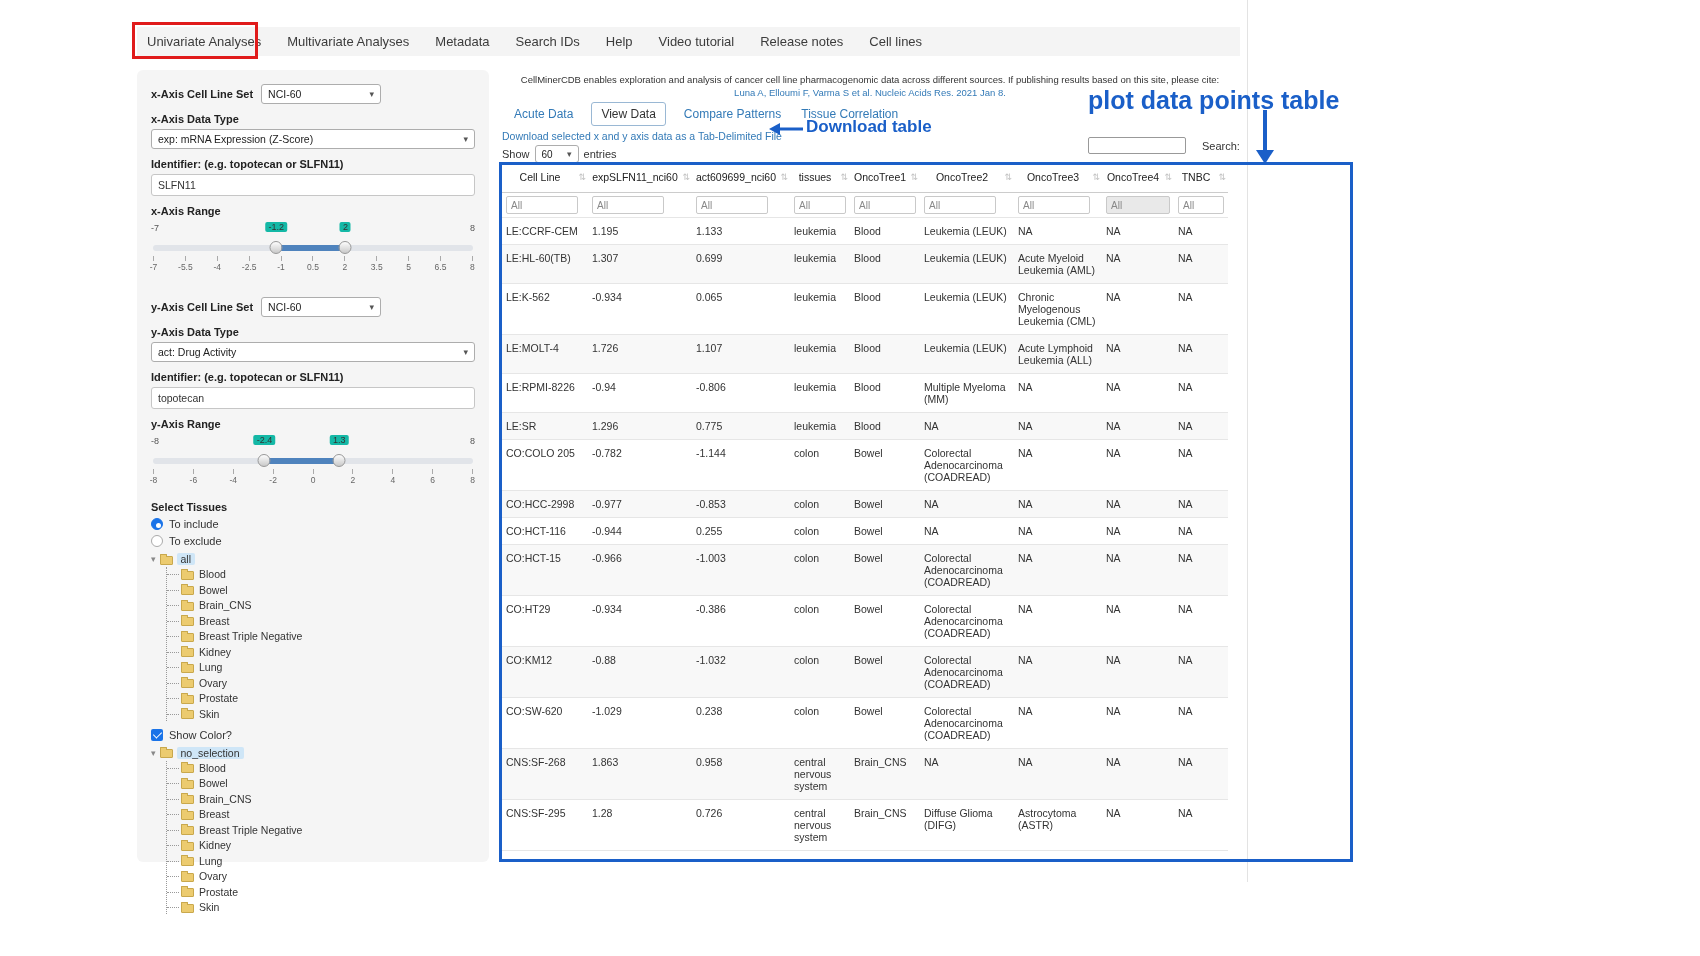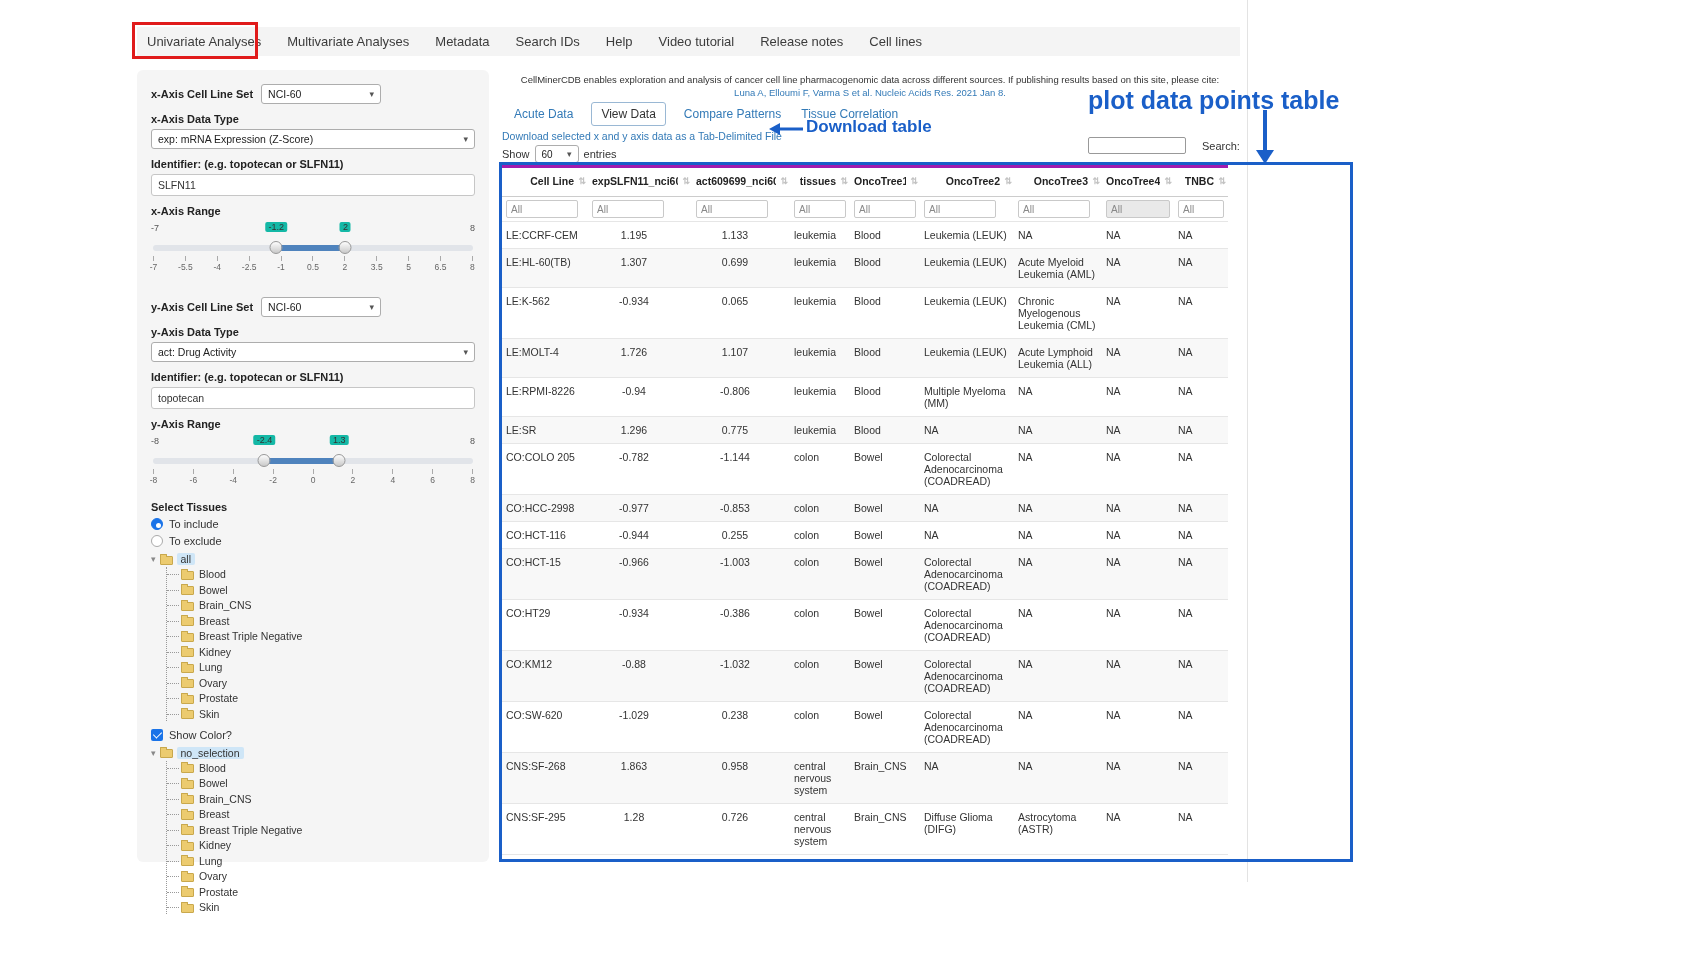--- a/index.html
+++ b/index.html
@@ -65,28 +65,28 @@
   .vtab{color:#337ab7;cursor:pointer;padding:4px 2px}
   .vtab.active{color:#333;border:1px solid #9ab8d4;border-radius:3px;padding:4px 9px}
   .dl-link{position:absolute;top:64px;left:2px;font-size:10.5px;color:#337ab7;cursor:pointer;white-space:nowrap}
   .show-row{position:absolute;top:79px;left:2px;display:flex;align-items:center;gap:5px;font-size:11px}
   .entries{width:44px;height:18px;font-size:10px}
   .search-row{position:absolute;top:71px;left:588px;display:flex;align-items:center;gap:16px;font-size:11px}
   .search-input{width:98px;height:17px;border:1px solid #999;border-radius:2px;background:#fff;padding:0 4px;font-size:10px}
 
   
   .dt{position:absolute;top:97px;left:2px;width:726px;border-collapse:collapse;table-layout:fixed;font-size:10.5px;background:#fff}
-  .dt th{position:relative;font-weight:bold;text-align:right;padding:7px 14px 7px 4px;border-top:5px solid #a21caf;border-bottom:1px solid #ccc;font-size:10.5px;color:#222;cursor:pointer}
+  .dt th{position:relative;font-weight:normal;text-align:center;padding:7px 14px 7px 4px;border-top:1px solid #a21caf;border-bottom:1px solid #ccc;font-size:10.5px;color:#222;cursor:pointer}
   .dt th .cn{white-space:nowrap;overflow:hidden;display:inline-block;max-width:100%}
   .dt th .sort{position:absolute;right:2px;top:8px;color:#c2c2c2;font-size:9px}
   .dt th:nth-child(1){width:86px}.dt th:nth-child(2){width:104px}.dt th:nth-child(3){width:98px}
   .dt th:nth-child(4){width:60px}.dt th:nth-child(5){width:70px}.dt th:nth-child(6){width:94px}
   .dt th:nth-child(7){width:88px}.dt th:nth-child(8){width:72px}.dt th:nth-child(9){width:54px}
   .dt td{padding:7px 4px;border-bottom:1px solid #e6e6e6;vertical-align:top;word-wrap:break-word;color:#333}
-  .dt td.num{text-align:center;padding-right:16px}
+  .dt td.num{text-align:left;padding-right:16px}
   .filter-row td{padding:3px 4px;border-bottom:1px solid #e6e6e6}
   .filter-row input{width:100%;max-width:72px;height:18px;border:1px solid #c9c9c9;border-radius:2px;font-size:10px;padding:0 4px;background:#fff;color:#444}
   .filter-row input::placeholder{color:#888}
   .filter-row input.dim{background:#e9e9e9}
   tbody tr:nth-child(even){background:#f8f8f8}
 
   
   .blue-outline{position:absolute;left:499px;top:162px;width:854px;height:700px;border:3px solid #1a5fc8;z-index:20;pointer-events:none}
   .annot-plot{position:absolute;left:1088px;top:86px;font-size:25px;font-weight:bold;color:#1a5fc8;z-index:25;white-space:nowrap}
   .arrow-down{position:absolute;left:1252px;top:110px;z-index:25}

